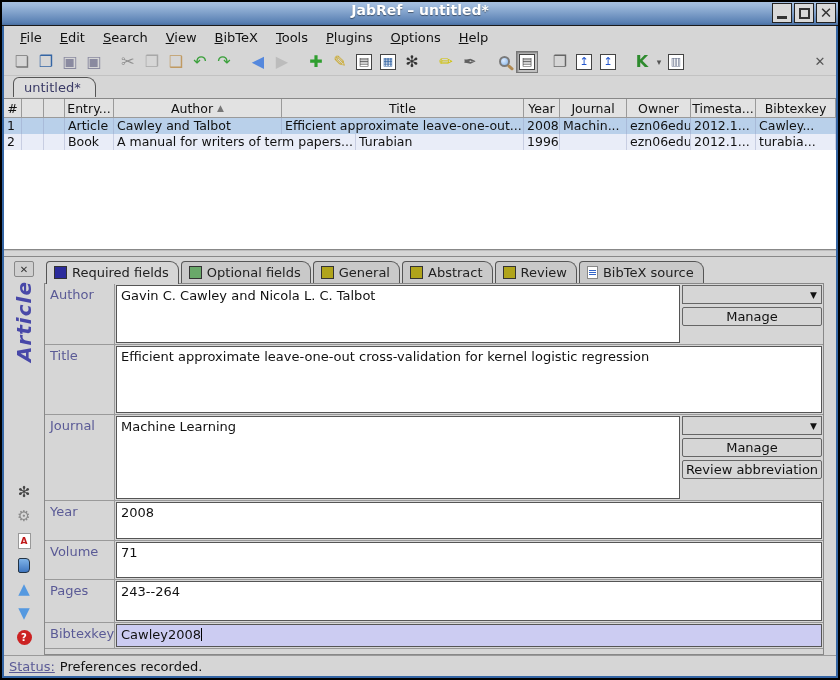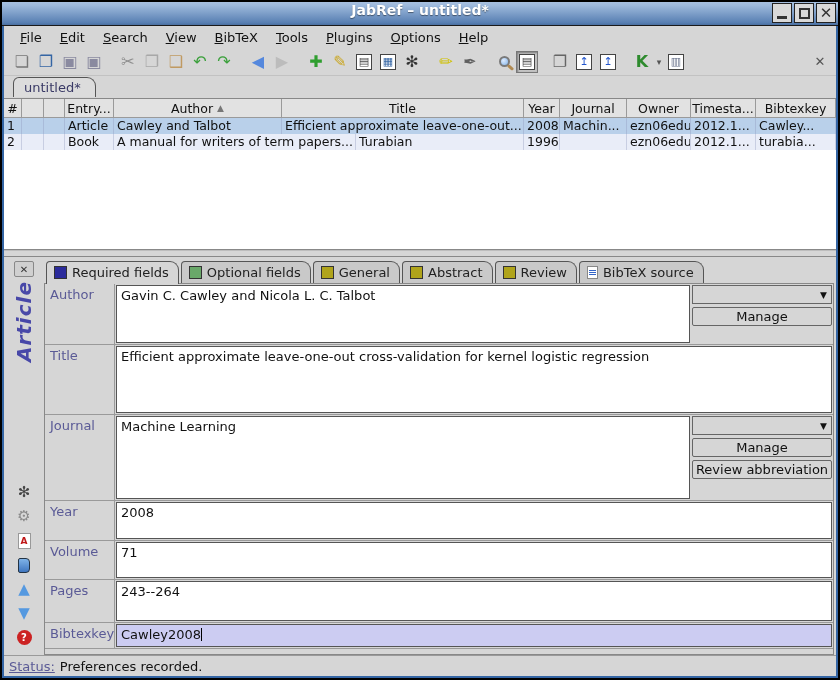--- a/index.html
+++ b/index.html
@@ -68,21 +68,21 @@
   .etype { writing-mode:vertical-rl; transform:rotate(180deg); color:#4848a8; font-weight:bold;
     font-style:italic; font-size:20px; letter-spacing:1px; }
   .eicons { margin-top:auto; display:flex; flex-direction:column; align-items:center; gap:9px; padding-bottom:10px; }
   .eicon { font-size:15px; line-height:1; }
   .pdf-ic { width:13px; height:16px; background:#fff; border:1px solid #999; color:#c01818;
     font-size:9px; font-weight:bold; display:flex; align-items:center; justify-content:center; }
   .book-ic { width:12px; height:15px; background:linear-gradient(#7fb3e8,#3f76c0); border:1px solid #234;
     border-radius:2px 4px 4px 2px; }
   .help-ic { width:15px; height:15px; border-radius:50%; background:#cc2222; color:#fff; font-size:10px;
     font-weight:bold; display:flex; align-items:center; justify-content:center; }
-  .emain { flex:1; display:flex; flex-direction:column; min-width:0; padding-right:2px; }
+  .emain { flex:1; display:flex; flex-direction:column; min-width:0; padding-right:12px; }
   .etabs { height:26px; flex:0 0 26px; display:flex; align-items:flex-end; gap:2px; padding-left:2px; }
   .etab { display:flex; align-items:center; gap:5px; padding:3px 9px 3px 7px; background:#c9c9c9;
     border:1px solid #555; border-bottom:none; border-radius:4px 9px 0 0; font-size:13px; color:#222; }
   .etab.active { background:#d6d6d6; position:relative; top:1px; padding-bottom:4px; }
   .sq-ic { width:13px; height:13px; border:1px solid #333; }
   .src-ic { width:11px; height:13px; background:#fff; border:1px solid #888; display:flex;
     flex-direction:column; justify-content:center; gap:1px; padding:1px; }
   .src-ic i { display:block; height:1px; background:#3465c8; }
   .efields { flex:1; border:1px solid #888; background:#d6d6d6; display:flex; flex-direction:column; overflow:hidden; }
   .frow { display:flex; border-bottom:1px solid #9a9a9a; flex:0 0 auto; }

